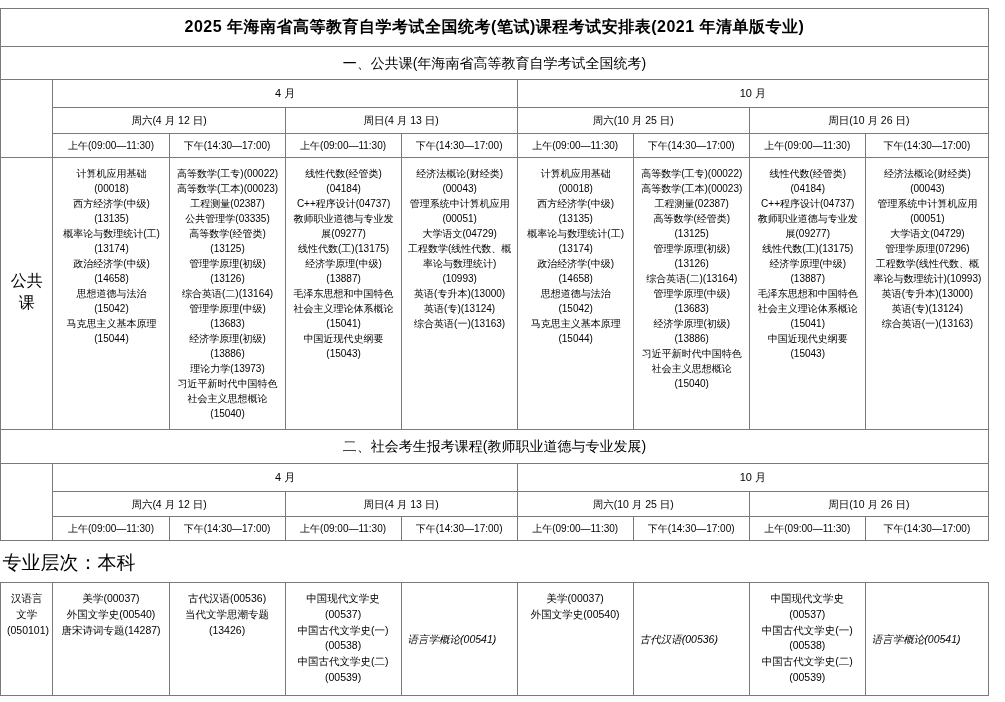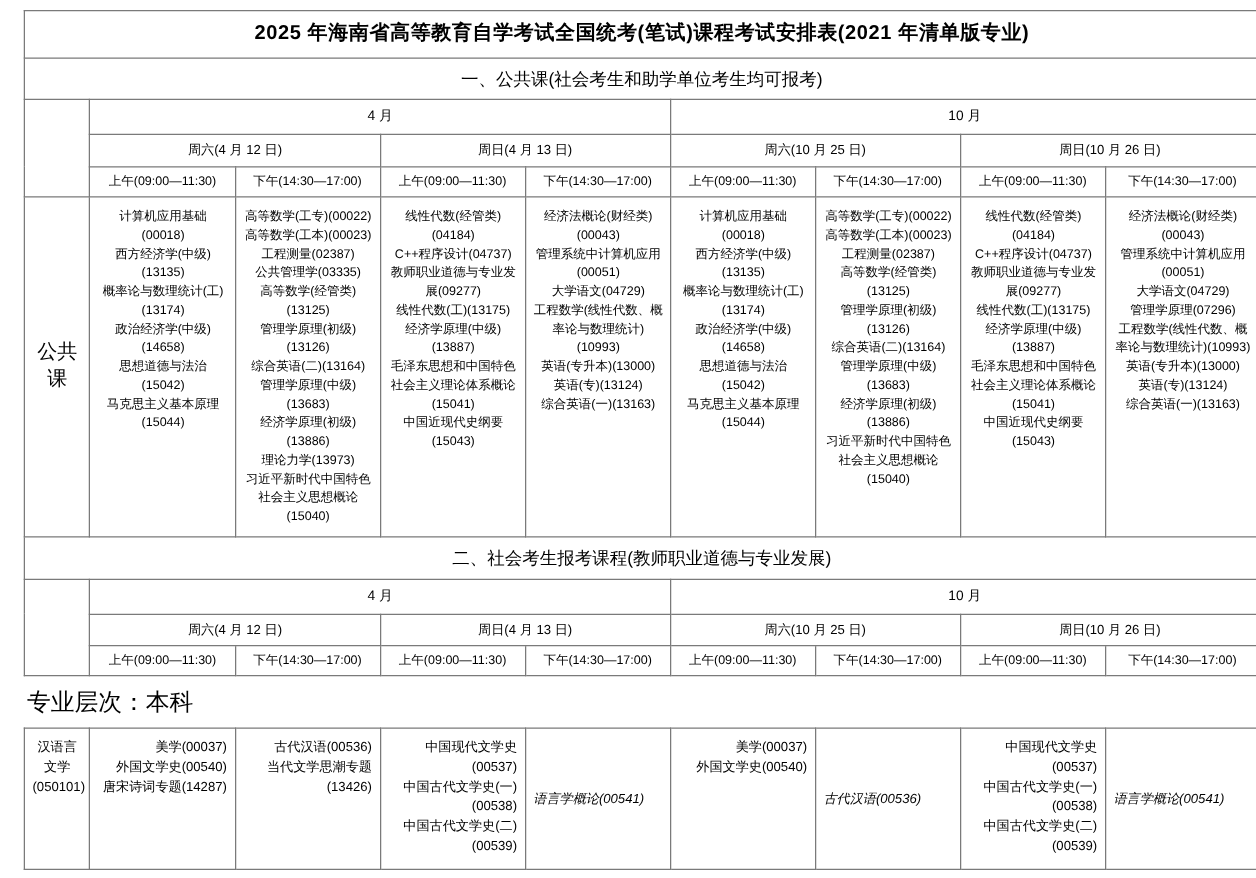--- a/index.html
+++ b/index.html
@@ -10,21 +10,21 @@
   body {
     width: 1005px;
     height: 702px;
     font-family: "Liberation Sans", "DejaVu Sans", sans-serif;
     color: #000000;
     font-size: 11px;
   }
   .page {
     width: 796px;
     box-sizing: border-box;
-    padding: 8px 8px 0 19px;
+    padding: 8px 8px 0 0;
   }
   table {
     border-collapse: collapse;
     width: 989px;
     table-layout: fixed;
   }
   td, th {
     border: 1px solid #7a7a7a;
     vertical-align: middle;
     text-align: center;
@@ -74,21 +74,21 @@
     padding: 9px 2px 6px 2px;
   }
   .major-cell {
     text-align: center;
     vertical-align: top;
     padding: 8px 6px;
     font-size: 10.5px;
     line-height: 1.5;
   }
   .body-cell {
-    text-align: right;
+    text-align: center;
     vertical-align: top;
     padding: 8px 6px;
     font-size: 10.5px;
     line-height: 1.5;
     height: 96px;
   }
   .mid-cell {
     text-align: left;
     vertical-align: middle;
     padding: 6px;
@@ -112,21 +112,21 @@
       <col style="width:115px">
       <col style="width:115px">
       <col style="width:115px">
       <col style="width:122px">
     </colgroup>
     <tbody>
       <tr>
         <td class="title-cell" colspan="9">2025 年海南省高等教育自学考试全国统考(笔试)课程考试安排表(2021 年清单版专业)</td>
       </tr>
       <tr>
-        <td class="section-cell" colspan="9">一、公共课(社会考生和助学单位考生均可报考)</td>
+        <td class="section-cell" colspan="9">一、公共课(年海南省高等教育自学考试全国统考)</td>
       </tr>
       <tr>
         <td rowspan="3"></td>
         <td class="month-cell" colspan="4">4 月</td>
         <td class="month-cell" colspan="4">10 月</td>
       </tr>
       <tr>
         <td class="day-cell" colspan="2">周六(4 月 12 日)</td>
         <td class="day-cell" colspan="2">周日(4 月 13 日)</td>
         <td class="day-cell" colspan="2">周六(10 月 25 日)</td>

